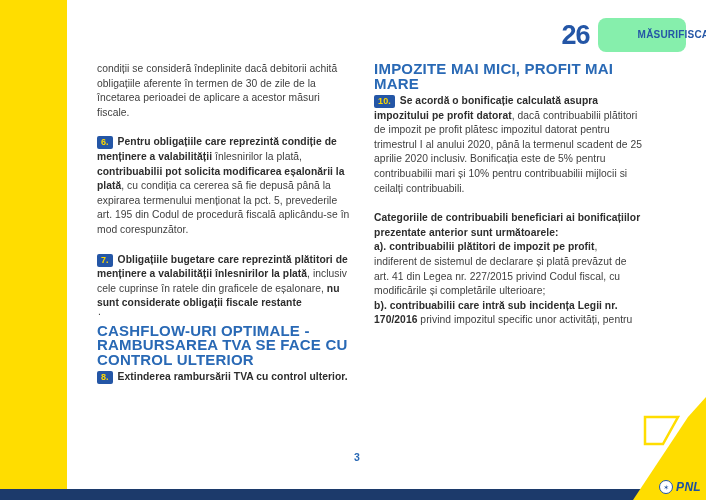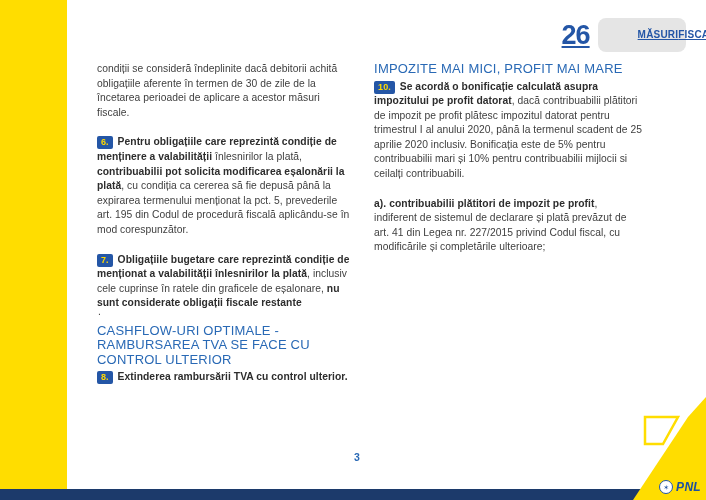--- a/index.html
+++ b/index.html
@@ -19,41 +19,41 @@
   .vtext{
     transform:rotate(-90deg);
     white-space:nowrap;text-align:center;
     color:#2c5fae;font-size:20px;line-height:26px;letter-spacing:.2px;
   }
   .vtext strong{font-weight:700;}
   .vtext span{font-weight:400;}
   
   .badge26{
     position:absolute;left:598px;top:18px;width:88px;height:34px;
-    background:#e5e5e5;border-radius:8px;
+    background:#86efac;border-radius:8px;
     display:flex;align-items:center;justify-content:center;gap:5px;
-    color:#2456a6;z-index:2;text-decoration:underline;
+    color:#2456a6;z-index:2;
   }
   .badge26 .num{font-size:27px;font-weight:800;letter-spacing:-1px;line-height:27px;}
   .badge26 .lines{display:flex;flex-direction:row;font-size:10px;font-weight:800;line-height:10.5px;letter-spacing:.2px;margin-left:43px;}
   
   main{
     position:absolute;left:97px;top:62px;width:546px;display:flex;gap:8px;
   }
   .col{width:256px;margin-right:16px;}
   .col:last-child{width:272px;margin-right:0;}
   .para{
     font-size:10.3px;line-height:14.6px;color:#3e3e3e;
     margin:0 0 15px 0;letter-spacing:.05px;
   }
   .para strong{color:#2d2d2d;font-weight:700;}
   .para.tight{margin-bottom:0;}
   .para.dot{margin:-6px 0 4px 1px;}
   .heading{
-    color:#2969b5;font-size:13px;line-height:14.5px;font-weight:400;
+    color:#2969b5;font-size:15px;line-height:14.5px;font-weight:700;
     margin:0 0 3px 0;letter-spacing:.2px;
   }
   .numbadge{
     display:inline-block;background:#2456a6;color:#ffd900;
     font-weight:700;font-size:9px;line-height:11px;
     padding:1px 4px;border-radius:2px;margin-right:5px;
   }
   
   .pagenum{
     position:absolute;left:347px;top:451px;width:20px;text-align:center;
@@ -96,29 +96,31 @@
   <span class="lines">
     <span>MĂSURI</span>
     <span>FISCALE</span>
   </span>
 </div>
 
 <main>
   <div class="col">
       <p class="para">condiții se consideră îndeplinite dacă debitorii achită obligațiile aferente în termen de 30 de zile de la încetarea perioadei de aplicare a acestor măsuri fiscale.</p>
       <p class="para"><span class="numbadge">6.</span><strong>Pentru obligațiile care reprezintă condiție de menținere a valabilității</strong> înlesnirilor la plată, <strong>contribuabilii pot solicita modificarea eșalonării la plată</strong>, cu condiția ca cererea să fie depusă până la expirarea termenului menționat la pct. 5, prevederile art. 195 din Codul de procedură fiscală aplicându-se în mod corespunzător.</p>
-      <p class="para tight"><span class="numbadge">7.</span><strong>Obligațiile bugetare care reprezintă condiție de menționat a valabilității înlesnirilor la plată</strong>, inclusiv cele cuprinse în ratele din graficele de eșalonare, <strong>nu sunt considerate obligații fiscale restante</strong></p>
+      <p class="para tight"><span class="numbadge">7.</span><strong>Obligațiile bugetare care reprezintă plătitori de menținere a valabilității înlesnirilor la plată</strong>, inclusiv cele cuprinse în ratele din graficele de eșalonare, <strong>nu sunt considerate obligații fiscale restante</strong></p>
       <p class="para dot">.</p>
       <h3 class="heading">CASHFLOW-URI OPTIMALE - RAMBURSAREA TVA SE FACE CU CONTROL ULTERIOR</h3>
       <p class="para"><span class="numbadge">8.</span><strong>Extinderea rambursării TVA cu control ulterior.</strong></p>
     </div>
   <div class="col">
       <h3 class="heading">IMPOZITE MAI MICI, PROFIT MAI MARE</h3>
       <p class="para"><span class="numbadge">10.</span><strong>Se acordă o bonificație calculată asupra impozitului pe profit datorat</strong>, dacă contribuabilii plătitori de impozit pe profit plătesc impozitul datorat pentru trimestrul I al anului 2020, până la termenul scadent de 25 aprilie 2020 inclusiv. Bonificația este de 5% pentru contribuabilii mari și 10% pentru contribuabilii mijlocii si ceilalți contribuabili.</p>
+      <p class="para tight"><strong>Categoriile de contribuabili beneficiari ai bonificațiilor prezentate anterior sunt următoarele:</strong></p>
       <p class="para tight"><strong>a). contribuabilii plătitori de impozit pe profit</strong>, indiferent de sistemul de declarare și plată prevăzut de art. 41 din Legea nr. 227/2015 privind Codul fiscal, cu modificările și completările ulterioare;</p>
+      <p class="para"><strong>b). contribuabilii care intră sub incidența Legii nr. 170/2016</strong> privind impozitul specific unor activități, pentru</p>
     </div>
 </main>
 
 <div class="pagenum">3</div>
 
 <div class="footer-bar"></div>
 
 <svg class="corner" viewBox="0 0 86 105" aria-hidden="true">
   <path d="M 68 22 L 86 2 L 86 105 L 13 105 Z" fill="#FFDD00"></path>
   <path d="M 25 22 L 58 22 L 43 49 L 25 49 Z" fill="#ffffff" stroke="#FFDD00" stroke-width="2.5"></path>

